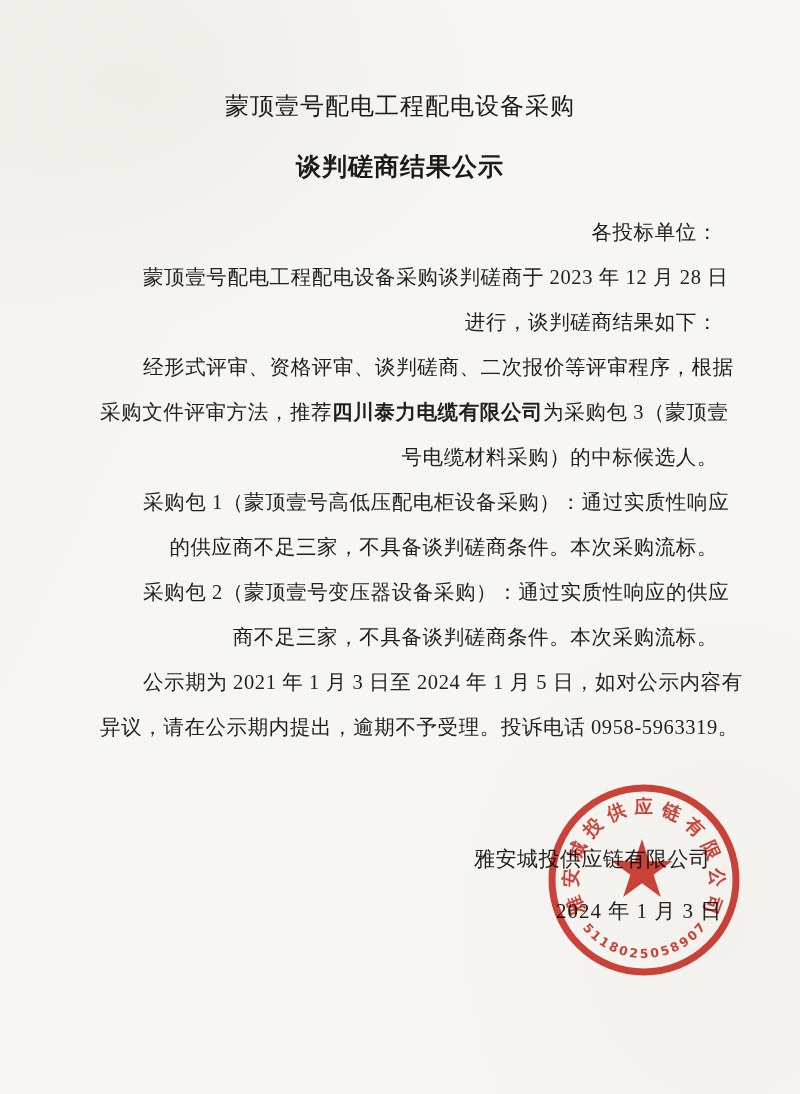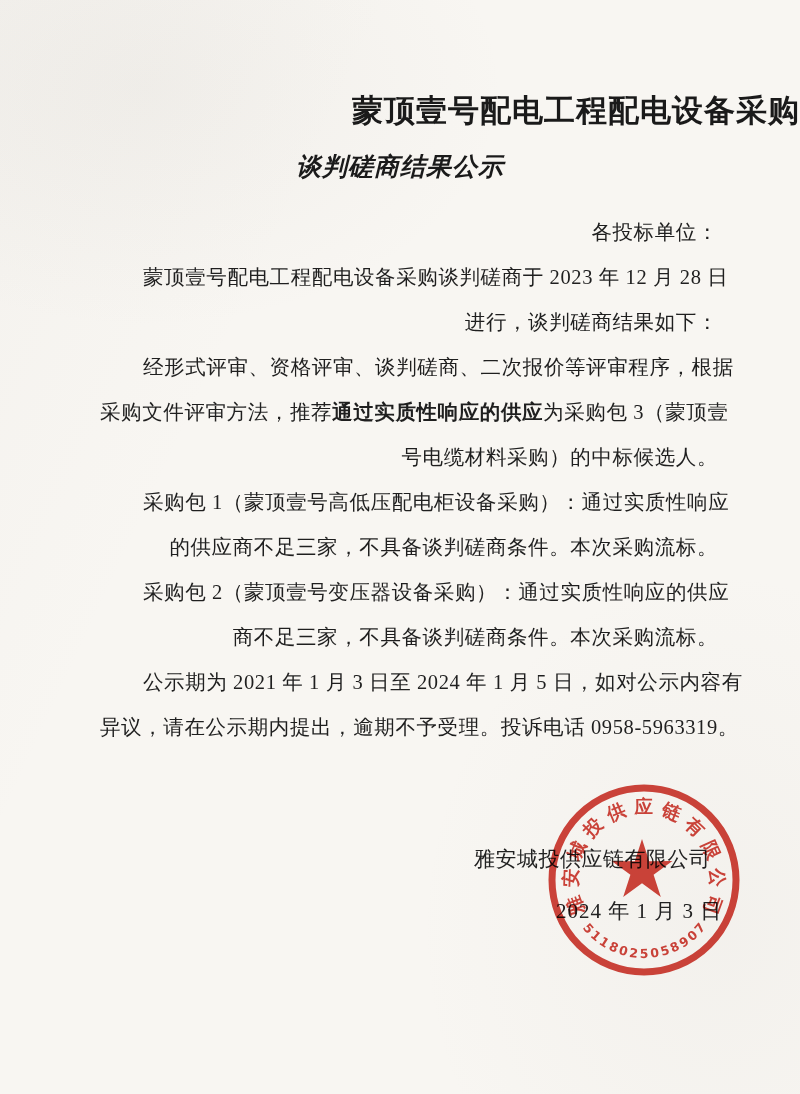--- a/index.html
+++ b/index.html
@@ -18,37 +18,36 @@
       linear-gradient(115deg, rgba(190,185,178,0.07) 0%, rgba(0,0,0,0) 30%);
     overflow: hidden;
     font-family: "Liberation Serif", "DejaVu Serif", serif;
     color: #1c1c1c;
   }
   .doc-title-1 {
     position: absolute;
     top: 90px;
     left: 0;
     width: 100%;
-    text-align: right;
-    font-size: 31px;
-    font-weight: bold;
+    text-align: center;
+    font-size: 24px;
+    font-weight: normal;
     letter-spacing: 1px;
     color: #1a1a1a;
   }
   .doc-title-2 {
     position: absolute;
     top: 150px;
     left: 0;
     width: 100%;
     text-align: center;
     font-size: 25px;
     font-weight: bold;
     letter-spacing: 1px;
     color: #1a1a1a;
-    font-style: italic;
   }
   .doc-body {
     position: absolute;
     top: 210px;
     left: 100px;
     width: 618px;
     font-size: 20.5px;
     letter-spacing: 0.6px;
     color: #1f1f1f;
   }
@@ -109,21 +108,21 @@
 
   <div class="doc-title-1">蒙顶壹号配电工程配电设备采购</div>
 
   <div class="doc-title-2">谈判磋商结果公示</div>
 
   <div class="doc-body">
       <div class="doc-line"><span>各投标单位：</span></div>
       <div class="doc-line indent"><span>蒙顶壹号配电工程配电设备采购谈判磋商于 2023 年 12 月 28 日</span></div>
       <div class="doc-line"><span>进行，谈判磋商结果如下：</span></div>
       <div class="doc-line indent"><span>经形式评审、资格评审、谈判磋商、二次报价等评审程序，根据</span></div>
-      <div class="doc-line"><span>采购文件评审方法，推荐</span><span class="bold">通过实质性响应的供应</span><span>为采购包 3（蒙顶壹</span></div>
+      <div class="doc-line"><span>采购文件评审方法，推荐</span><span class="bold">四川泰力电缆有限公司</span><span>为采购包 3（蒙顶壹</span></div>
       <div class="doc-line"><span>号电缆材料采购）的中标候选人。</span></div>
       <div class="doc-line indent"><span>采购包 1（蒙顶壹号高低压配电柜设备采购）：通过实质性响应</span></div>
       <div class="doc-line"><span>的供应商不足三家，不具备谈判磋商条件。本次采购流标。</span></div>
       <div class="doc-line indent"><span>采购包 2（蒙顶壹号变压器设备采购）：通过实质性响应的供应</span></div>
       <div class="doc-line"><span>商不足三家，不具备谈判磋商条件。本次采购流标。</span></div>
       <div class="doc-line indent"><span>公示期为 2021 年 1 月 3 日至 2024 年 1 月 5 日，如对公示内容有</span></div>
       <div class="doc-line"><span>异议，请在公示期内提出，逾期不予受理。投诉电话 0958-5963319。</span></div>
     </div>
 
   <div class="signature">雅安城投供应链有限公司</div>

